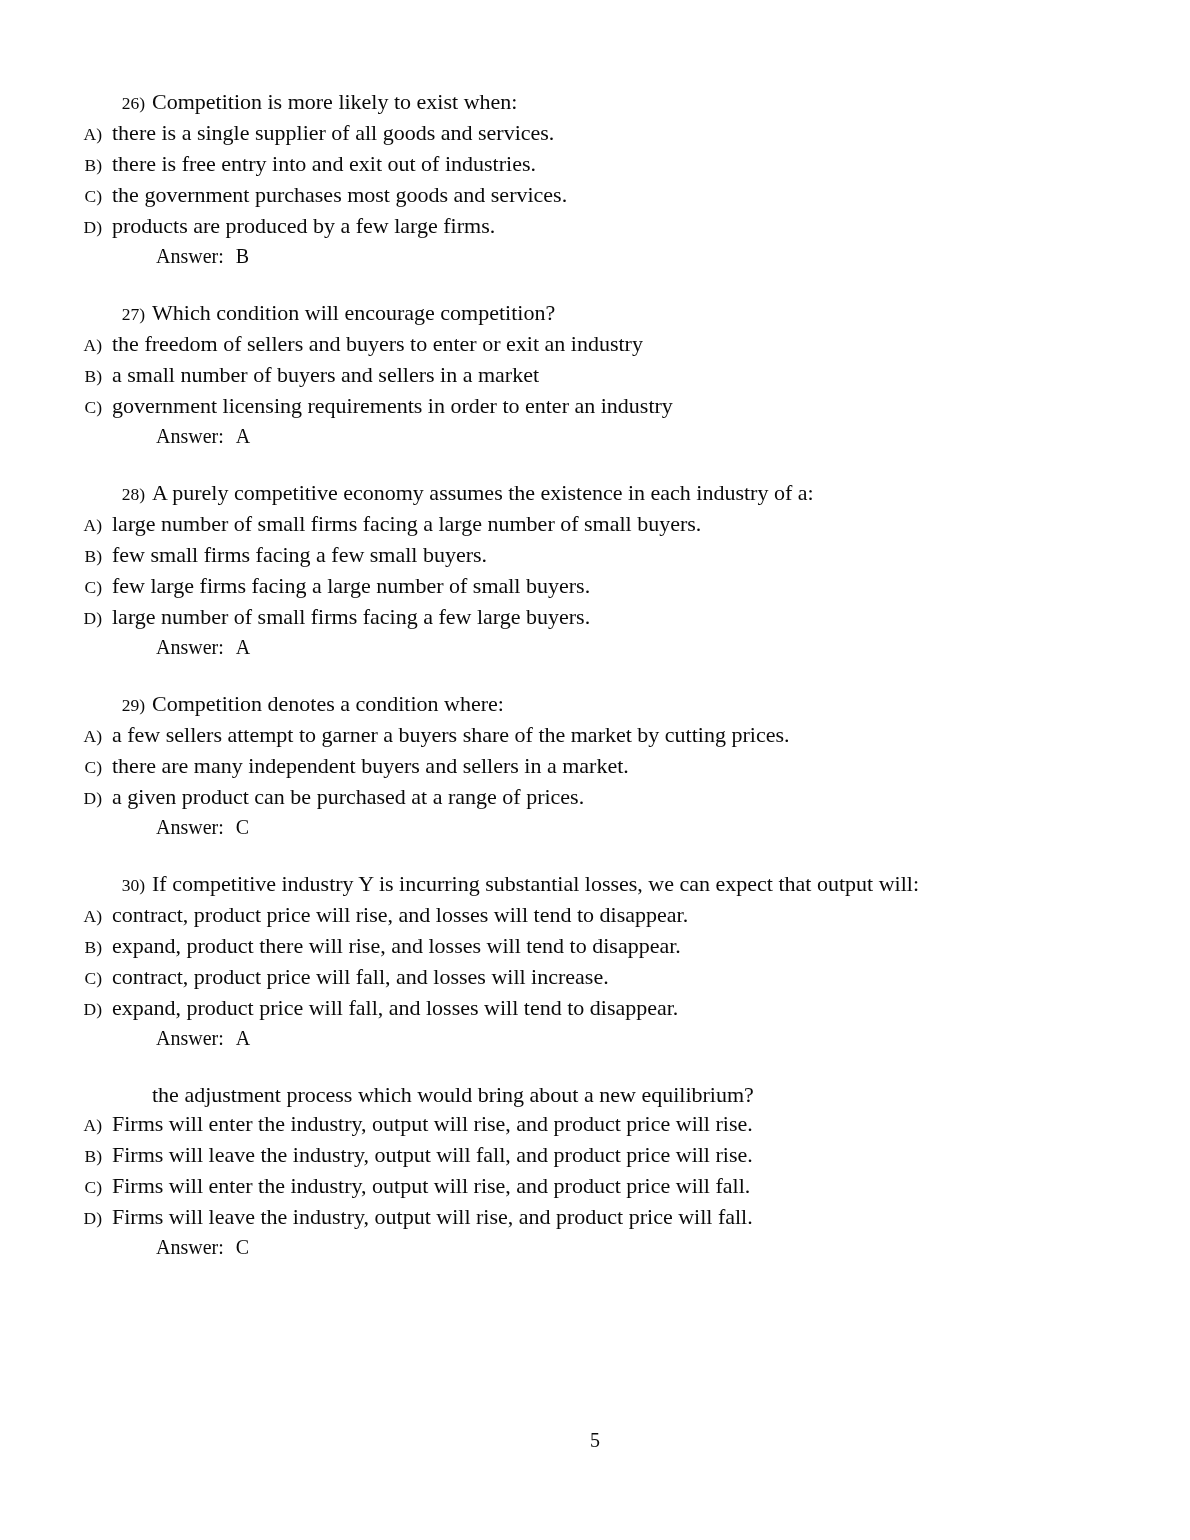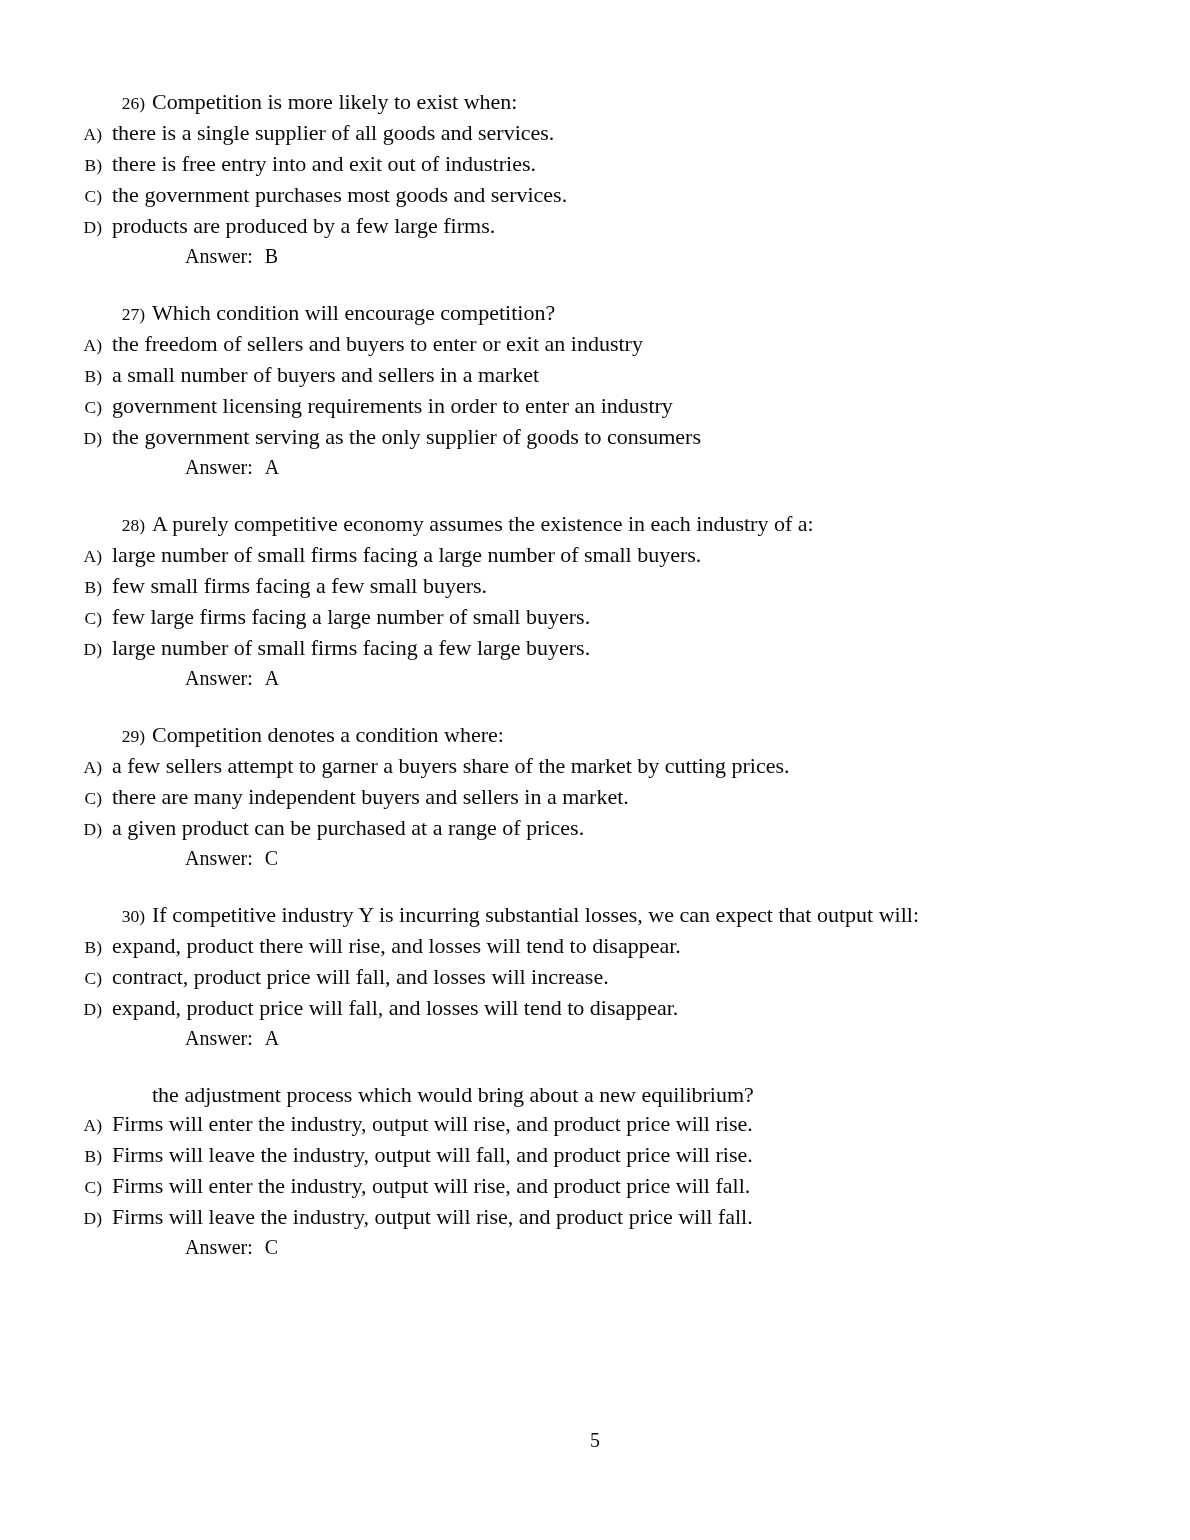--- a/index.html
+++ b/index.html
@@ -52,21 +52,20 @@
     margin-left: -204px;
     text-align: right;
     padding-right: 10px;
     font-size: 17.5px;
   }
   .ans-line {
     padding-left: 156px;
     font-size: 20px;
     line-height: 29px;
     white-space: nowrap;
-    margin-left: 29px;
   }
   .ans-letter {
     margin-left: 12px;
   }
   .page-footer {
     position: absolute;
     top: 1426px;
     left: 0;
     width: 1190px;
     text-align: center;
@@ -85,40 +84,40 @@
         <div class="line opt-line"><span class="opt-marker">B)</span><span class="opt-text">there is free entry into and exit out of industries.</span></div>
         <div class="line opt-line"><span class="opt-marker">C)</span><span class="opt-text">the government purchases most goods and services.</span></div>
         <div class="line opt-line"><span class="opt-marker">D)</span><span class="opt-text">products are produced by a few large firms.</span></div>
         <div class="ans-line"><span class="ans-label">Answer:</span><span class="ans-letter">B</span></div>
       </section>
       <section class="question-block">
         <div class="line q-line"><span class="q-marker">27)</span><span class="q-text">Which condition will encourage competition?</span></div>
         <div class="line opt-line"><span class="opt-marker">A)</span><span class="opt-text">the freedom of sellers and buyers to enter or exit an industry</span></div>
         <div class="line opt-line"><span class="opt-marker">B)</span><span class="opt-text">a small number of buyers and sellers in a market</span></div>
         <div class="line opt-line"><span class="opt-marker">C)</span><span class="opt-text">government licensing requirements in order to enter an industry</span></div>
-        <div class="line opt-line"><span class="opt-marker">D)</span><span class="opt-text">the government serving as the only supplier of goods to consumers</span></div>
         <div class="ans-line"><span class="ans-label">Answer:</span><span class="ans-letter">A</span></div>
       </section>
       <section class="question-block">
         <div class="line q-line"><span class="q-marker">28)</span><span class="q-text">A purely competitive economy assumes the existence in each industry of a:</span></div>
         <div class="line opt-line"><span class="opt-marker">A)</span><span class="opt-text">large number of small firms facing a large number of small buyers.</span></div>
         <div class="line opt-line"><span class="opt-marker">B)</span><span class="opt-text">few small firms facing a few small buyers.</span></div>
         <div class="line opt-line"><span class="opt-marker">C)</span><span class="opt-text">few large firms facing a large number of small buyers.</span></div>
         <div class="line opt-line"><span class="opt-marker">D)</span><span class="opt-text">large number of small firms facing a few large buyers.</span></div>
         <div class="ans-line"><span class="ans-label">Answer:</span><span class="ans-letter">A</span></div>
       </section>
       <section class="question-block">
         <div class="line q-line"><span class="q-marker">29)</span><span class="q-text">Competition denotes a condition where:</span></div>
         <div class="line opt-line"><span class="opt-marker">A)</span><span class="opt-text">a few sellers attempt to garner a buyers share of the market by cutting prices.</span></div>
         <div class="line opt-line"><span class="opt-marker">C)</span><span class="opt-text">there are many independent buyers and sellers in a market.</span></div>
         <div class="line opt-line"><span class="opt-marker">D)</span><span class="opt-text">a given product can be purchased at a range of prices.</span></div>
         <div class="ans-line"><span class="ans-label">Answer:</span><span class="ans-letter">C</span></div>
       </section>
       <section class="question-block">
         <div class="line q-line"><span class="q-marker">30)</span><span class="q-text">If competitive industry Y is incurring substantial losses, we can expect that output will:</span></div>
+        <div class="line opt-line"><span class="opt-marker">A)</span><span class="opt-text">contract, product price will rise, and losses will tend to disappear.</span></div>
         <div class="line opt-line"><span class="opt-marker">B)</span><span class="opt-text">expand, product there will rise, and losses will tend to disappear.</span></div>
         <div class="line opt-line"><span class="opt-marker">C)</span><span class="opt-text">contract, product price will fall, and losses will increase.</span></div>
         <div class="line opt-line"><span class="opt-marker">D)</span><span class="opt-text">expand, product price will fall, and losses will tend to disappear.</span></div>
         <div class="ans-line"><span class="ans-label">Answer:</span><span class="ans-letter">A</span></div>
       </section>
       <section class="question-block">
         <div class="line q-line"><span class="q-text">the adjustment process which would bring about a new equilibrium?</span></div>
         <div class="line opt-line"><span class="opt-marker">A)</span><span class="opt-text">Firms will enter the industry, output will rise, and product price will rise.</span></div>
         <div class="line opt-line"><span class="opt-marker">B)</span><span class="opt-text">Firms will leave the industry, output will fall, and product price will rise.</span></div>
         <div class="line opt-line"><span class="opt-marker">C)</span><span class="opt-text">Firms will enter the industry, output will rise, and product price will fall.</span></div>

